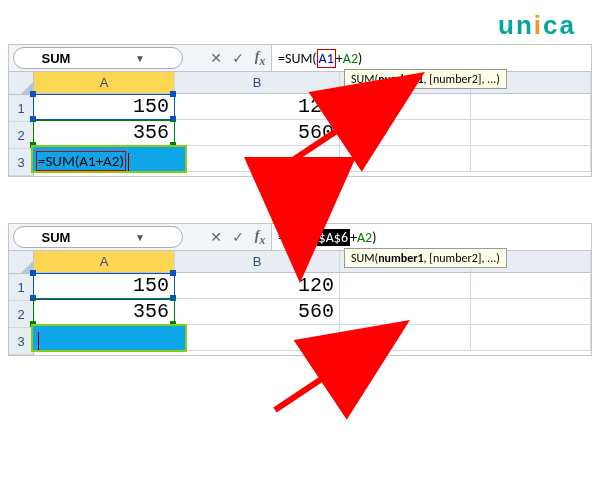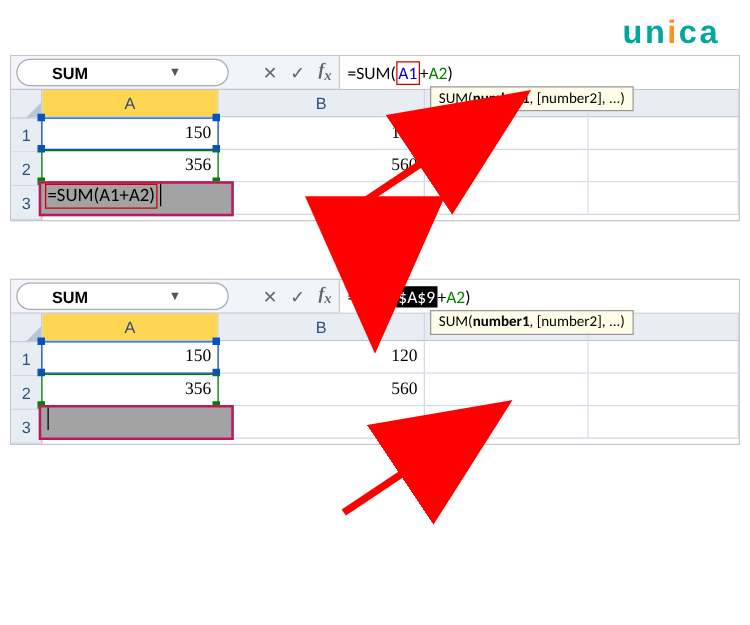--- a/index.html
+++ b/index.html
@@ -25,27 +25,27 @@
 .rowhdrs{display:flex;flex-direction:column}
 .corner{width:24px;height:22px;background:#e8edf4;border-right:1px solid #b7c5d8;border-bottom:1px solid #b7c5d8;display:flex;align-items:flex-end;justify-content:flex-end}
 .corner svg{width:12px;height:12px}
 .rh{width:24px;height:26px;background:#e8edf4;border-right:1px solid #b7c5d8;border-bottom:1px solid #d0d7e5;display:flex;align-items:center;justify-content:center;color:#304f7a;font-size:13px}
 .cols{flex:1}
 .colhdrs{display:flex;height:22px}
 .ch{background:#e8edf4;border-right:1px solid #d0d7e5;border-bottom:1px solid #b7c5d8;display:flex;align-items:center;justify-content:center;color:#304f7a;font-size:13px}
 .ch.sel{background:#ffd653}
 .ch.a{width:140px}.ch.b{width:164px}.ch.c{width:130px}.ch.rest{flex:1}
 .row{display:flex;height:26px}
-.cell{border-right:1px solid #d0d7e5;border-bottom:1px solid #d0d7e5;display:flex;align-items:center;padding:0 5px;font-family:Liberation Serif, serif;font-size:14px;background:#fff;position:relative}
+.cell{border-right:1px solid #d0d7e5;border-bottom:1px solid #d0d7e5;display:flex;align-items:center;padding:0 5px;font-family:Liberation Mono, monospace;font-size:20px;background:#fff;position:relative}
 .cell.a{width:130px}.cell.b{width:154px}.cell.c{width:120px}.cell.rest{flex:1}
 .num{justify-content:flex-end}
 .rangebox{position:absolute;border:1.5px solid #0a52c0;pointer-events:none}
 .handle{position:absolute;width:6px;height:6px;background:#0a52c0}
 .hgreen{background:#008000}
-.editcell{position:absolute;left:21px;border:2px solid #be185d;background:#a3a3a3;height:24px;width:146px;display:flex;align-items:flex-start;padding:0 3px;font-family:Calibri,sans-serif;font-size:15px}
+.editcell{position:absolute;left:21px;border:2px solid #84cc16;background:#0ea5e9;height:24px;width:146px;display:flex;align-items:flex-end;padding:0 3px;font-family:Calibri,sans-serif;font-size:15px}
 .ec1{top:72px}
 .ec1 .redwrap{border:1px solid #cc0000;padding:0 1px}
 .cursor{display:inline-block;width:1px;height:18px;background:#000;margin-left:2px;vertical-align:middle}
 .gridwrap{position:relative}
 .arrow{position:absolute;z-index:20;pointer-events:none}
 .arrow svg{overflow:visible}
 </style>
 </head>
 <body>
 
@@ -157,21 +157,21 @@
     <span>SUM</span>
     <span class="dd">▼</span>
   </div>
   <div class="fbtns">
     <div class="fbtn">✕</div>
     <div class="fbtn">✓</div>
     <div class="fbtn fx">f<sub>x</sub></div>
   </div>
   <div class="formula">
     <span class="t-blk">=SUM(</span>
-        <span class="hl-black">$A$9</span>
+        <span class="hl-black">$A$6</span>
         <span class="t-blk">+</span>
         <span class="t-green">A2</span>
         <span class="t-blk">)</span>
     <div class="tooltip">
       <span>SUM(</span><b>number1</b><span>, [number2], ...)</span>
     </div>
   </div>
  </div>
  <div class="grid">
   <div class="rowhdrs">

